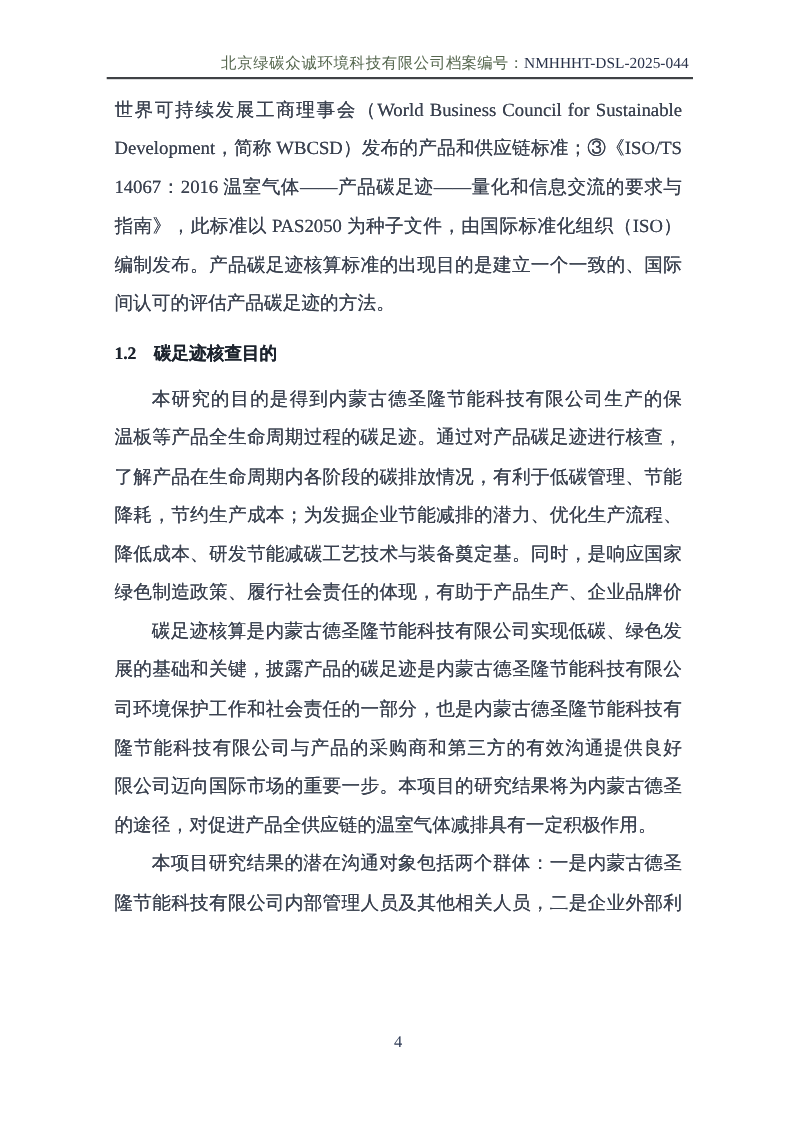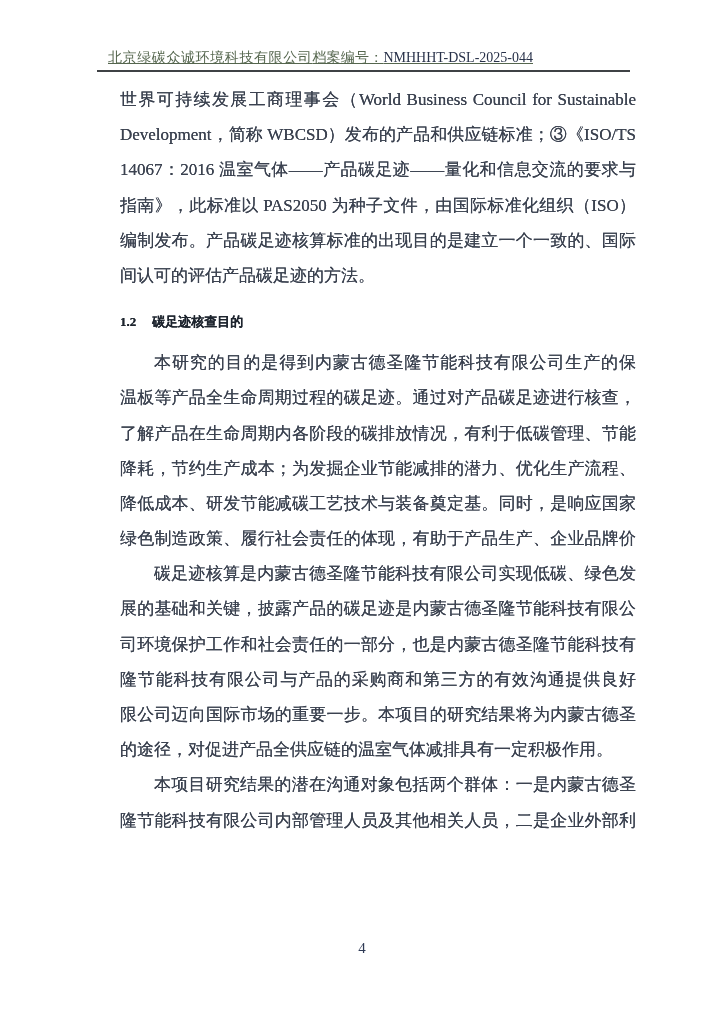--- a/index.html
+++ b/index.html
@@ -10,43 +10,42 @@
     background: var(--page-bg, #ffffff);
     font-family: "Liberation Serif", "DejaVu Serif", serif;
     overflow: hidden;
   }
   .header {
     position: absolute;
     left: 108px;
     top: 49px;
     width: 518px;
     display: flex;
-    justify-content: flex-start;
+    justify-content: flex-end;
     align-items: baseline;
     font-size: 14px;
     color: var(--header-text, #55664e);
-    text-decoration: underline;
   }
   .header-company { letter-spacing: 0.6px; }
   .header-file { letter-spacing: 0.2px; }
   .header-file .file-number {
     color: var(--file-number-text, #283149);
     letter-spacing: 0;
   }
   .header-rule {
     position: absolute;
     left: 97px;
     top: 70px;
     width: 533px;
     height: 2px;
     background: var(--rule, #3f4245);
   }
   .content {
     position: absolute;
-    left: 120px;
+    left: 104px;
     top: 82px;
     width: 516px;
     font-size: 17px;
     color: var(--body-text, #3b4250);
     text-shadow: 0 0 0.4px currentColor;
     font-family: Liberation Serif, serif;
   }
   .text-line {
     height: 35.2px;
     line-height: 35.2px;
@@ -55,21 +54,21 @@
     overflow: hidden;
   }
   .text-line.lastline { text-align-last: left; }
   .text-line.indent { text-indent: 2em; }
   .heading {
     margin-top: 10px;
     margin-bottom: 4px;
     height: 38px;
     line-height: 38px;
     font-weight: bold;
-    font-size: 13px;
+    font-size: 16px;
     color: var(--heading-text, #1d242e);
     text-shadow: 0 0 0.5px currentColor;
   }
   .heading .heading-number { margin-right: 16px; }
   .footer-page-number {
     position: absolute;
     left: 0;
     right: 0;
     top: 940px;
     text-align: center;

